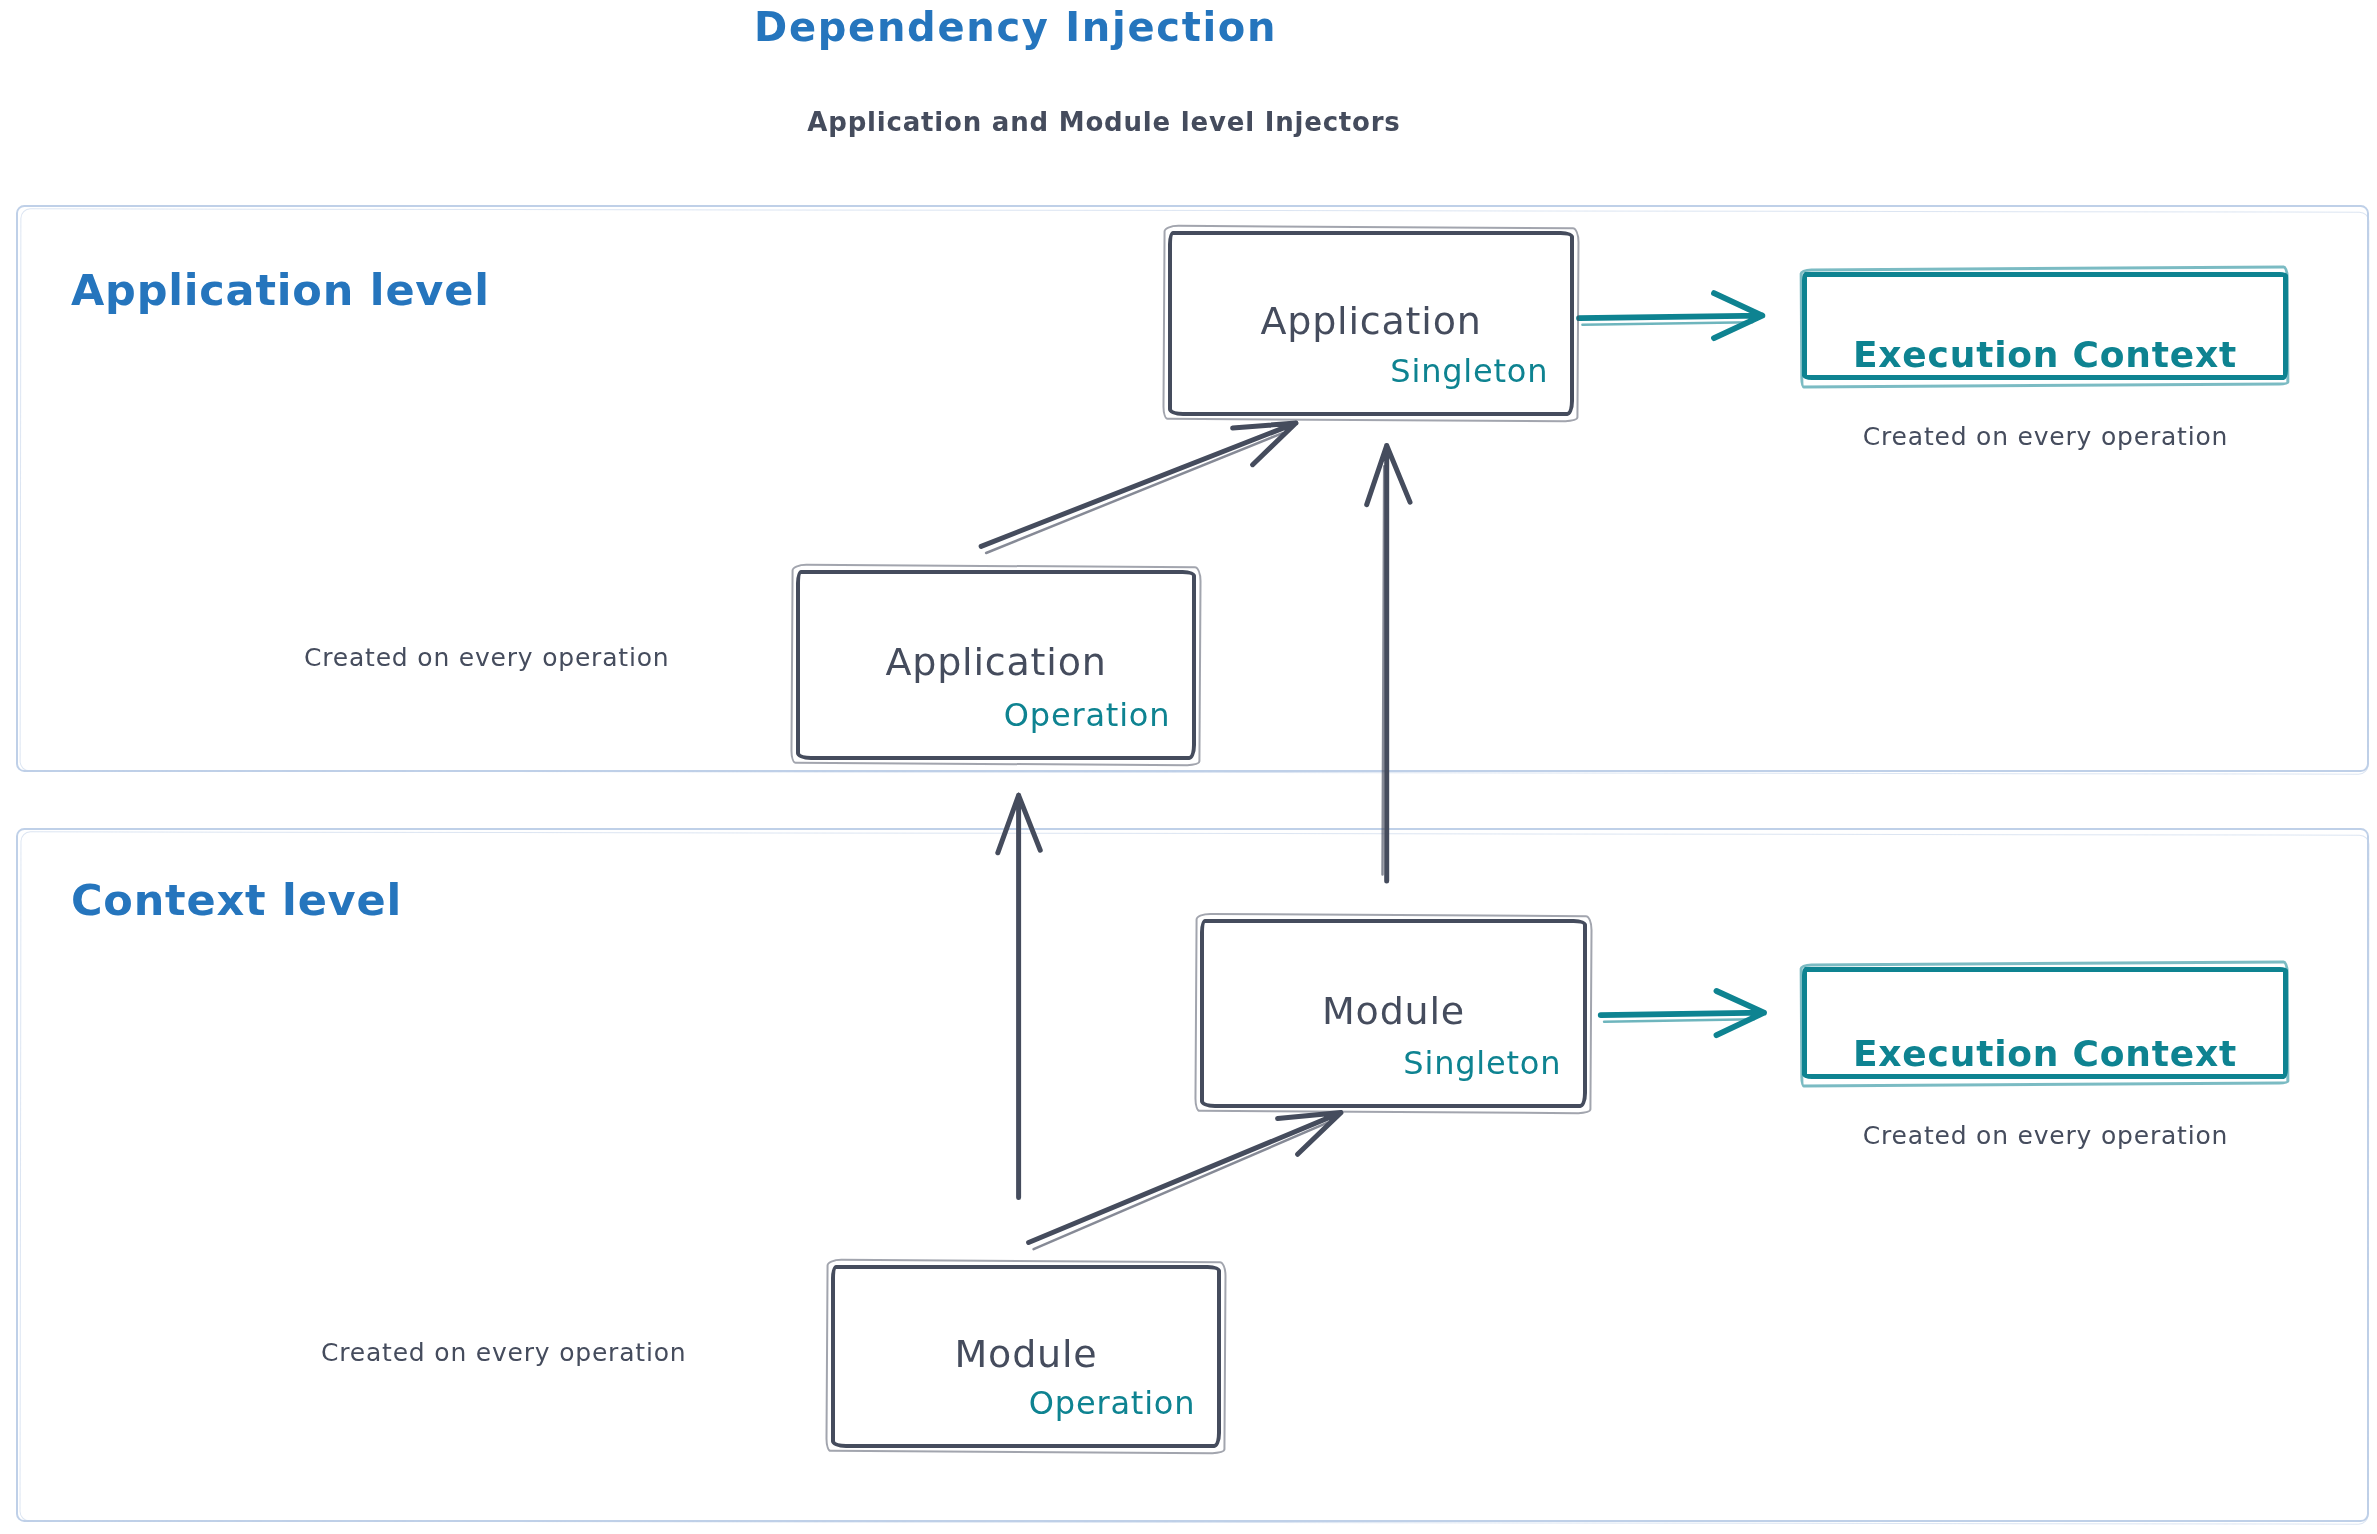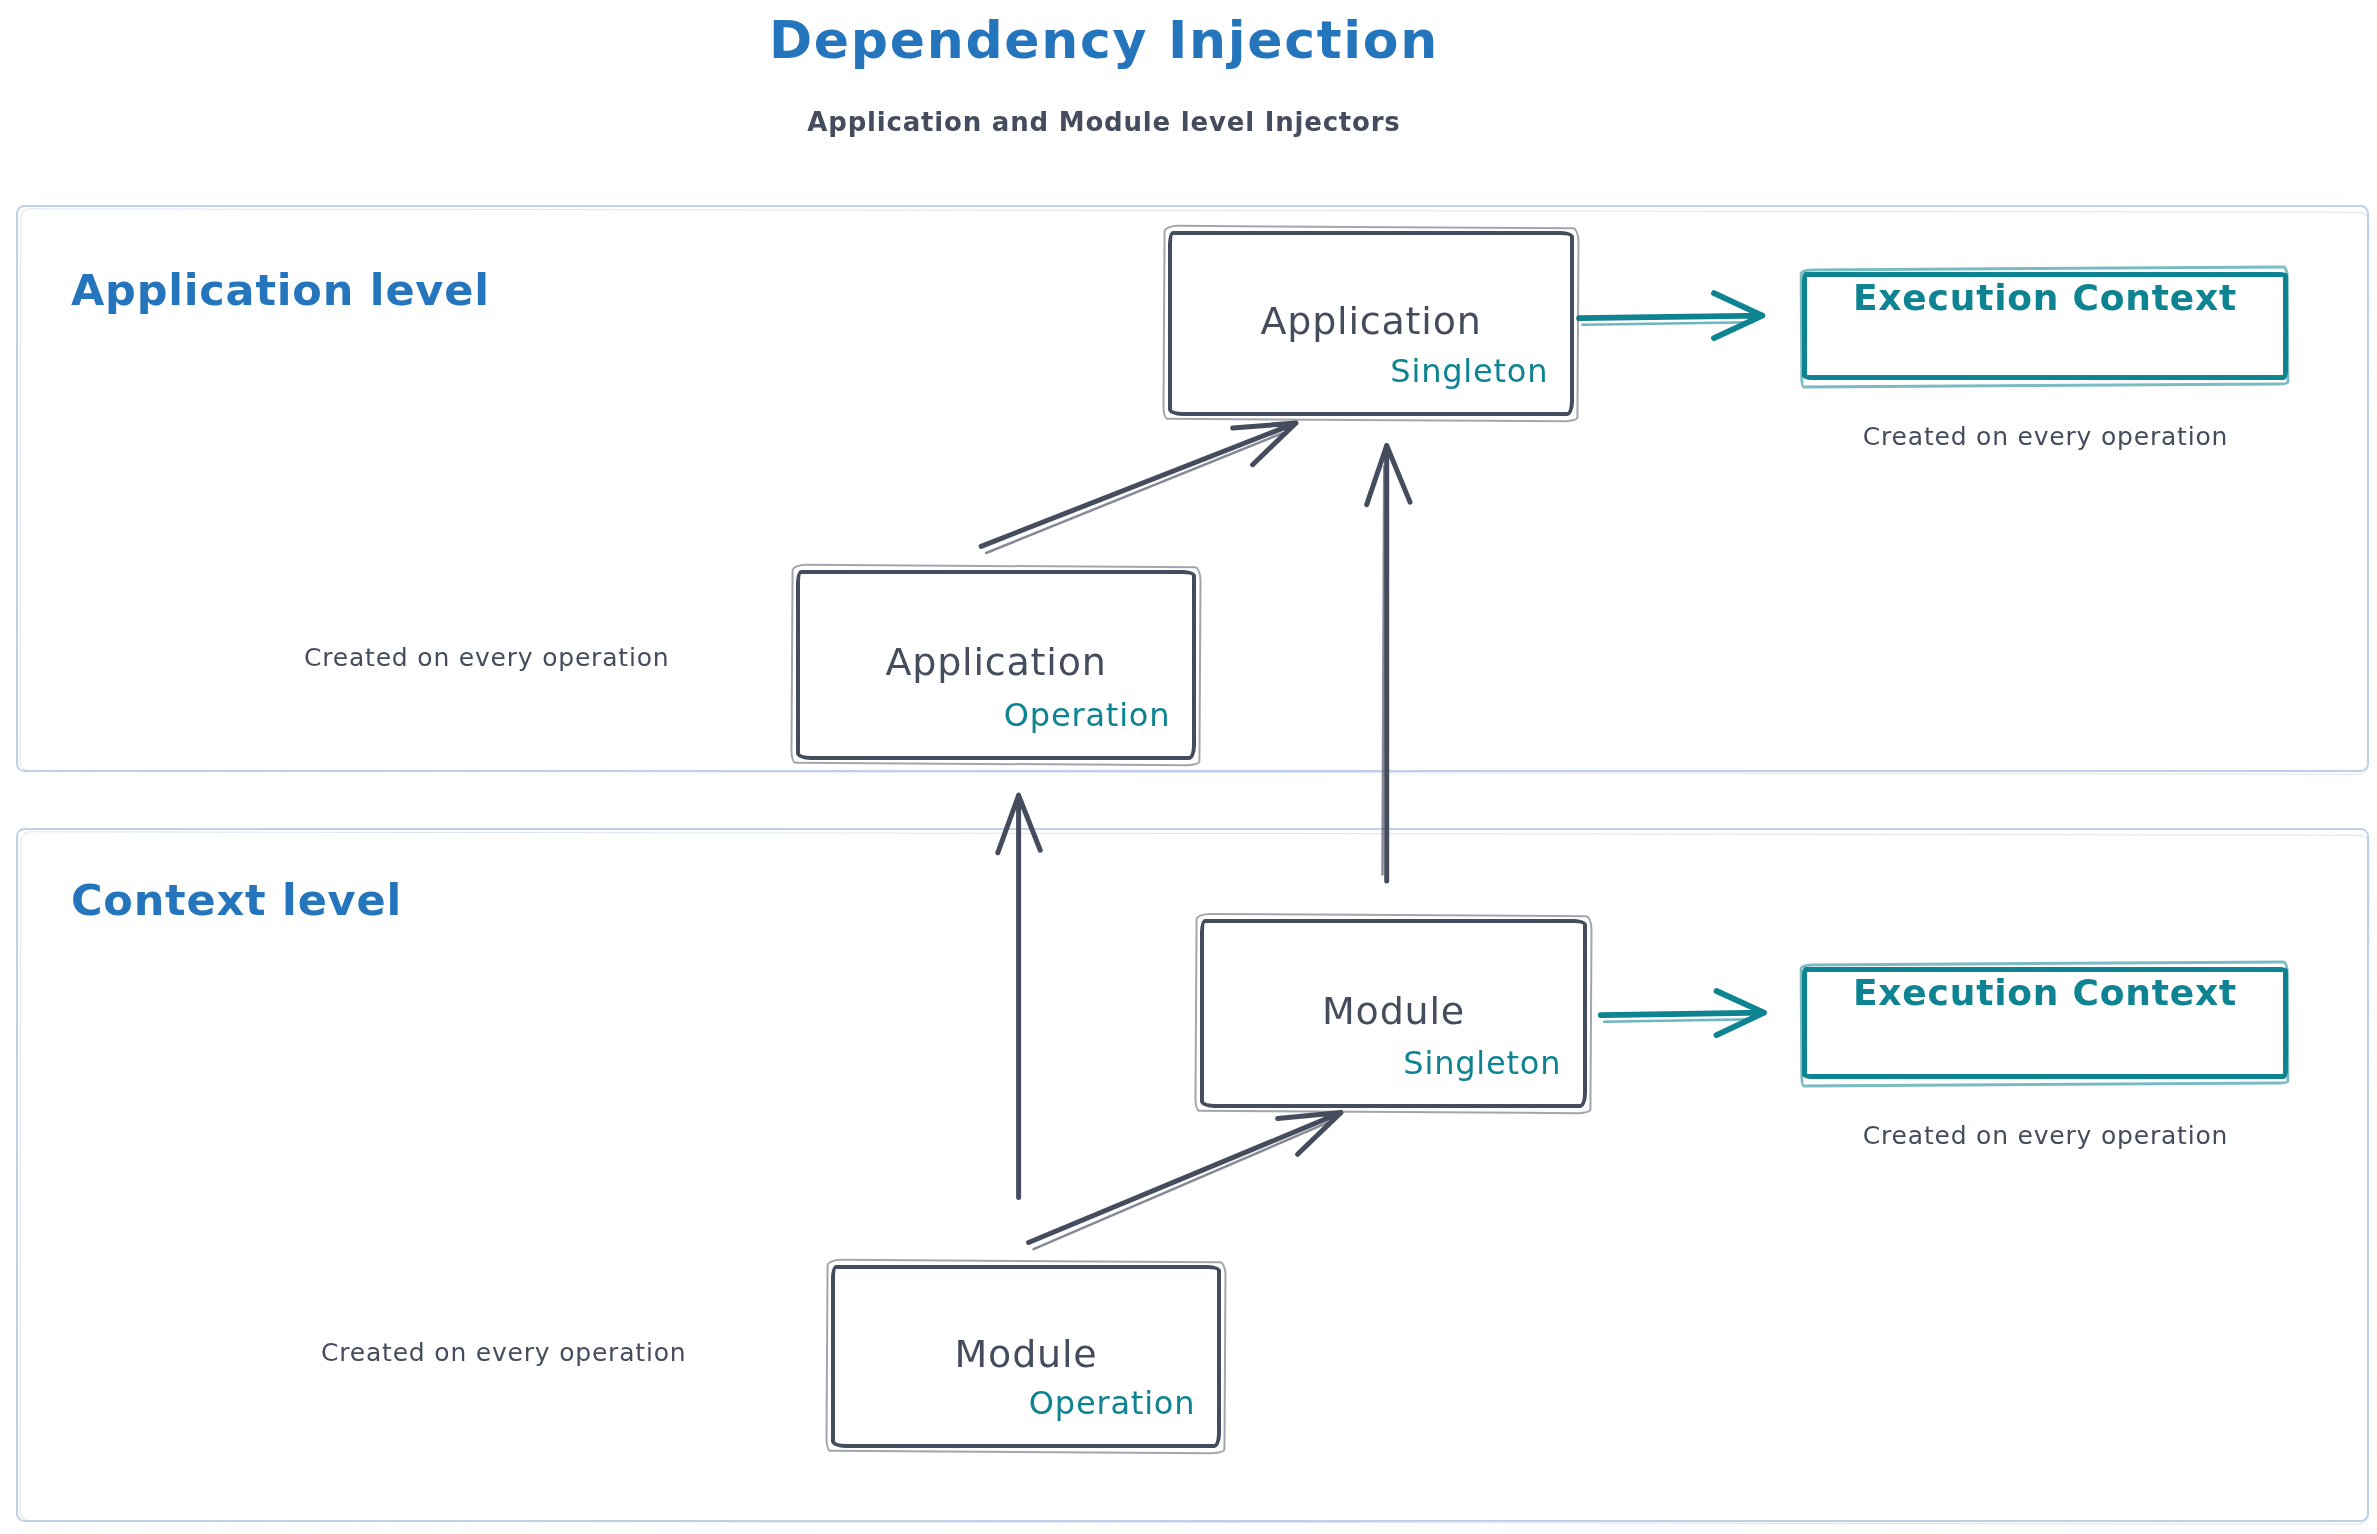--- a/index.html
+++ b/index.html
@@ -7,22 +7,22 @@
     position:relative;
     width:2377px;height:1534px;
     background:#ffffff;
     font-family:"DejaVu Sans", sans-serif;
     overflow:hidden;
     color:var(--slate,#454c5d);
   }
 
   
   .title{
-    position:absolute;left:754px;top:10px;width:700px;
-    text-align:center;font-size:52px;font-weight:700;
+    position:absolute;left:754px;top:4px;width:700px;
+    font-size:40px;font-weight:700;
     letter-spacing:1.7px;color:var(--blue,#2575bd);
   }
   .subtitle{
     position:absolute;left:754px;top:107px;width:700px;
     text-align:center;font-size:26px;font-weight:600;
     letter-spacing:0.8px;color:var(--slate,#454c5d);
   }
 
   
   .level{
@@ -71,21 +71,21 @@
   .n-app-singleton {left:1168px;top:231px;width:398px;height:177px;}
   .n-app-operation {left:796px; top:570px;width:392px;height:182px;}
   .n-mod-singleton {left:1200px;top:919px;width:379px;height:181px;}
   .n-mod-operation {left:831px; top:1265px;width:382px;height:175px;}
 
   
   .exec{
     position:absolute;background:#fff;
     border:5px solid var(--teal,#0e8391);
     border-radius:3.3px 8.3px 4.2px 10px / 8.3px 3.3px 10px 4.2px;
-    display:flex;align-items:flex-start;justify-content:center;
+    display:flex;align-items:flex-end;justify-content:center;
     font-size:36px;font-weight:600;letter-spacing:0.8px;
     color:var(--teal,#0e8391);
   }
   .exec::after{
     content:"";position:absolute;inset:-10px -6.7px -11.7px -6.7px;
     border:3.3px solid var(--teal,#0e8391);opacity:.55;
     border-radius:11.7px 5px 10px 3.3px / 5px 11.7px 3.3px 10px;
     transform:rotate(-.35deg);pointer-events:none;
   }
   .e-app{left:1802px;top:272px;width:476px;height:98px;}

